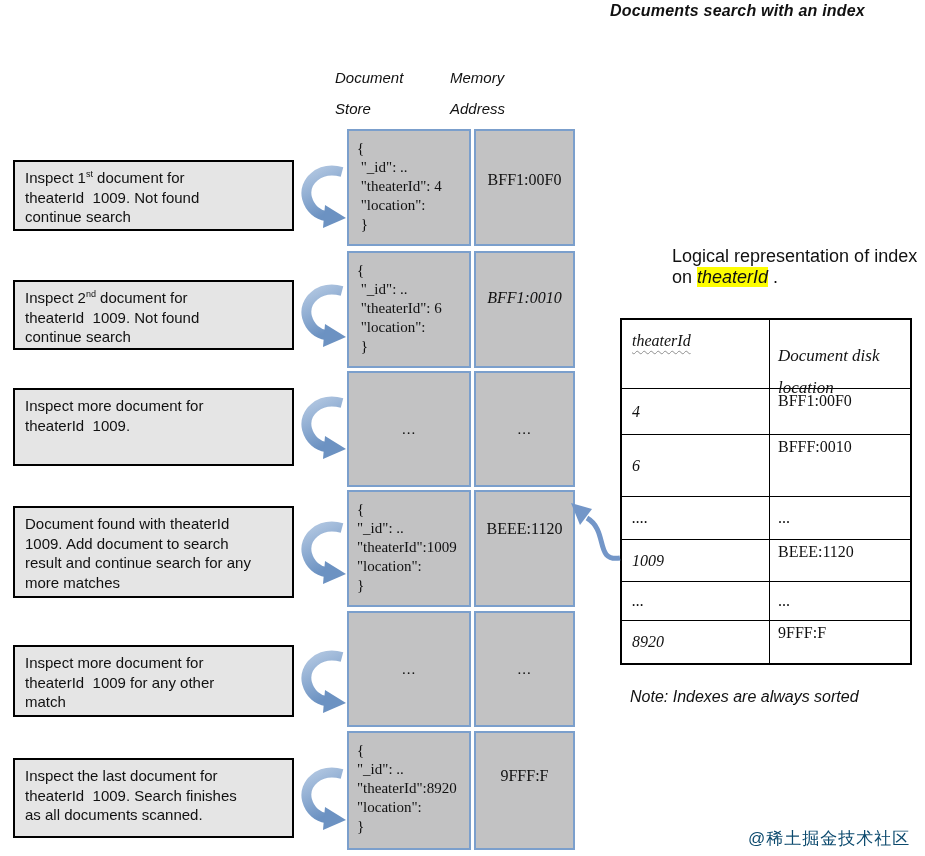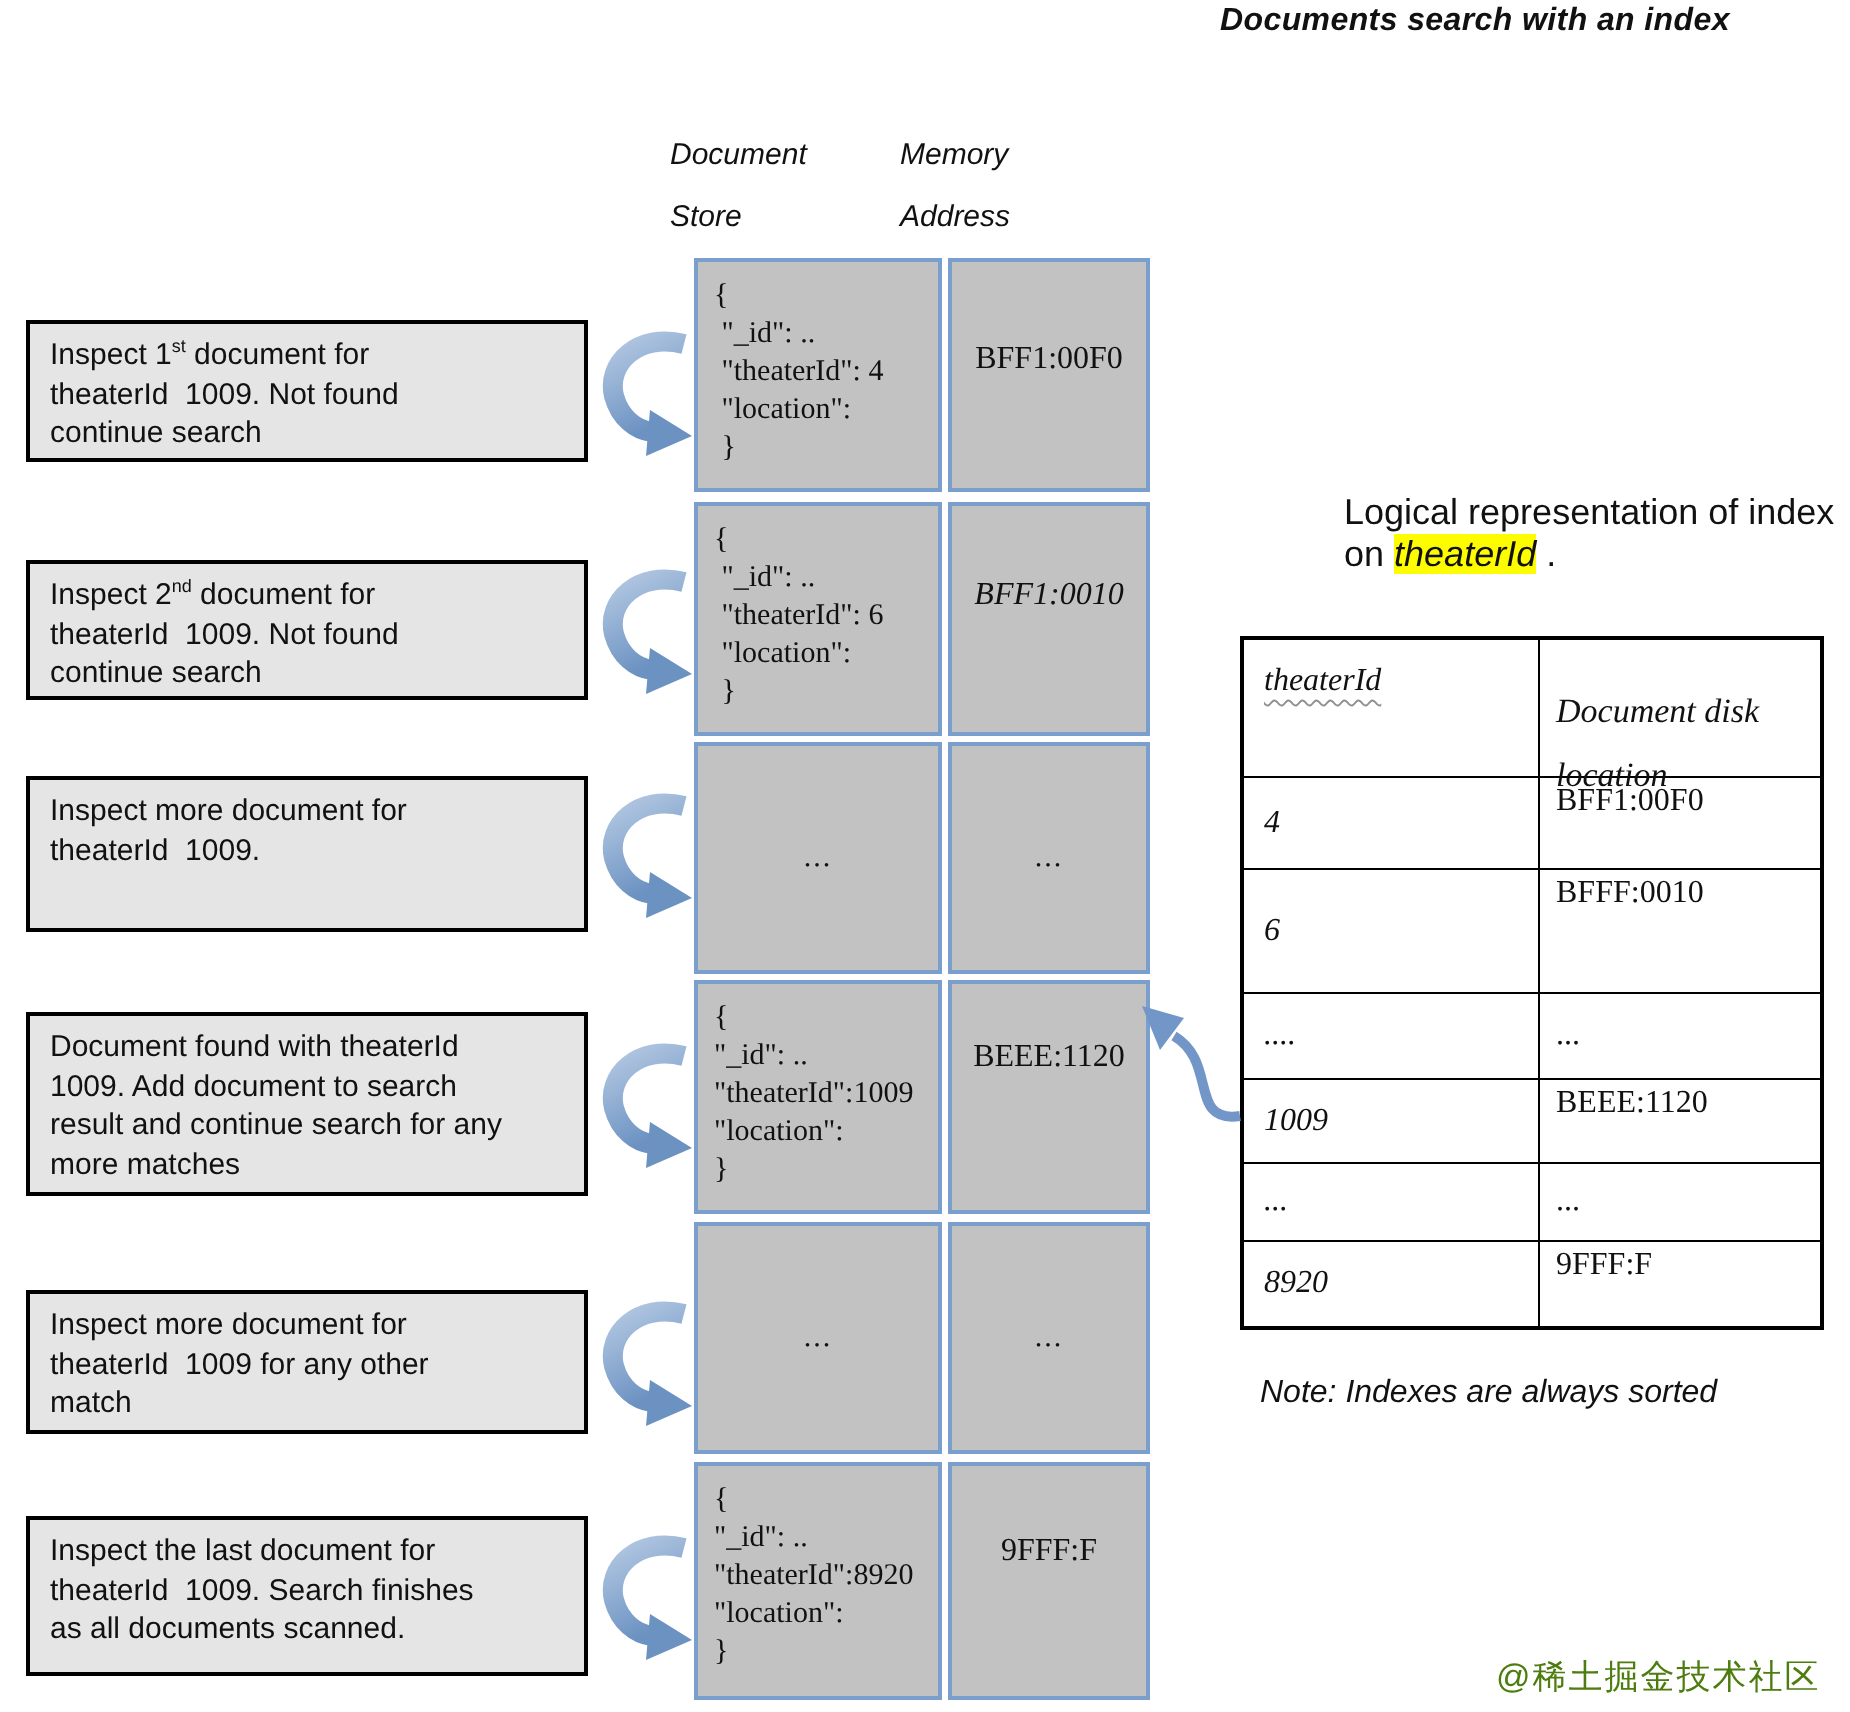--- a/index.html
+++ b/index.html
@@ -47,21 +47,21 @@
   .idx-loc{flex:1;box-sizing:border-box;border-left:1.5px solid #000;
            padding:3px 0 0 8px;font-family:"Liberation Serif",serif;font-size:16px;}
   .idx-loc.center{display:flex;align-items:center;padding-top:0;}
   .idx-header .idx-key{align-items:flex-start;padding-top:12px;
        text-decoration:underline;text-decoration-style:wavy;text-decoration-color:#8f8f8f;
        text-decoration-thickness:1px;text-underline-offset:4px;}
   .idx-header .idx-loc{font-style:italic;font-size:17px;line-height:32px;padding-top:20px;}
 
   #note-text{position:absolute;left:630px;top:688px;font-style:italic;font-size:16px;}
 
-  #watermark{position:absolute;left:748px;top:827px;font-size:17px;color:#4d7c0f;
+  #watermark{position:absolute;left:748px;top:827px;font-size:17px;color:#0c4a6e;
              letter-spacing:1px;}
 </style>
 </head>
 <body>
 
 <div id="canvas">
 
   <svg width="0" height="0" style="position:absolute" aria-hidden="true">
     <defs>
       <linearGradient id="agrad" x1="0" y1="0" x2="0.4" y2="1">

